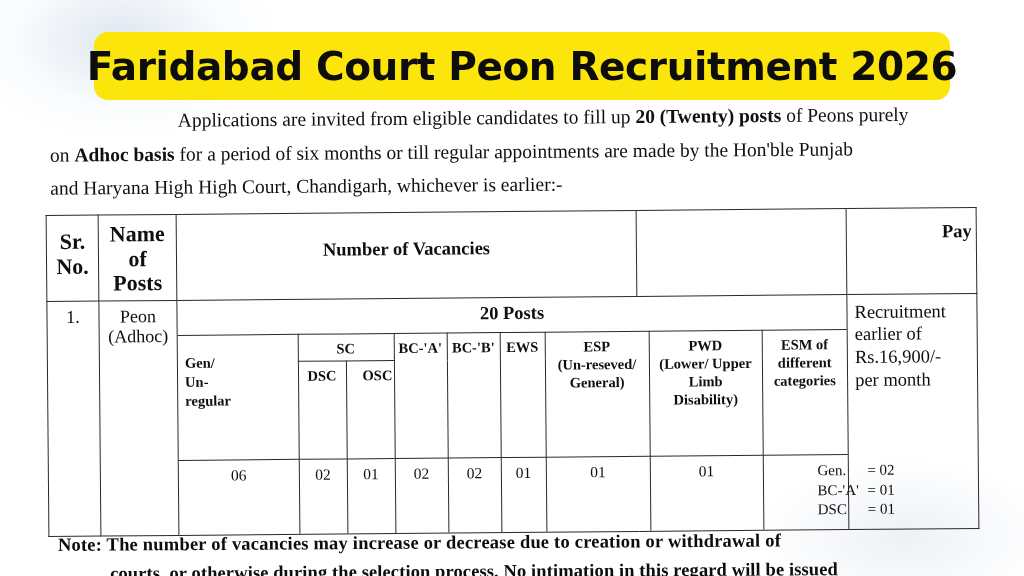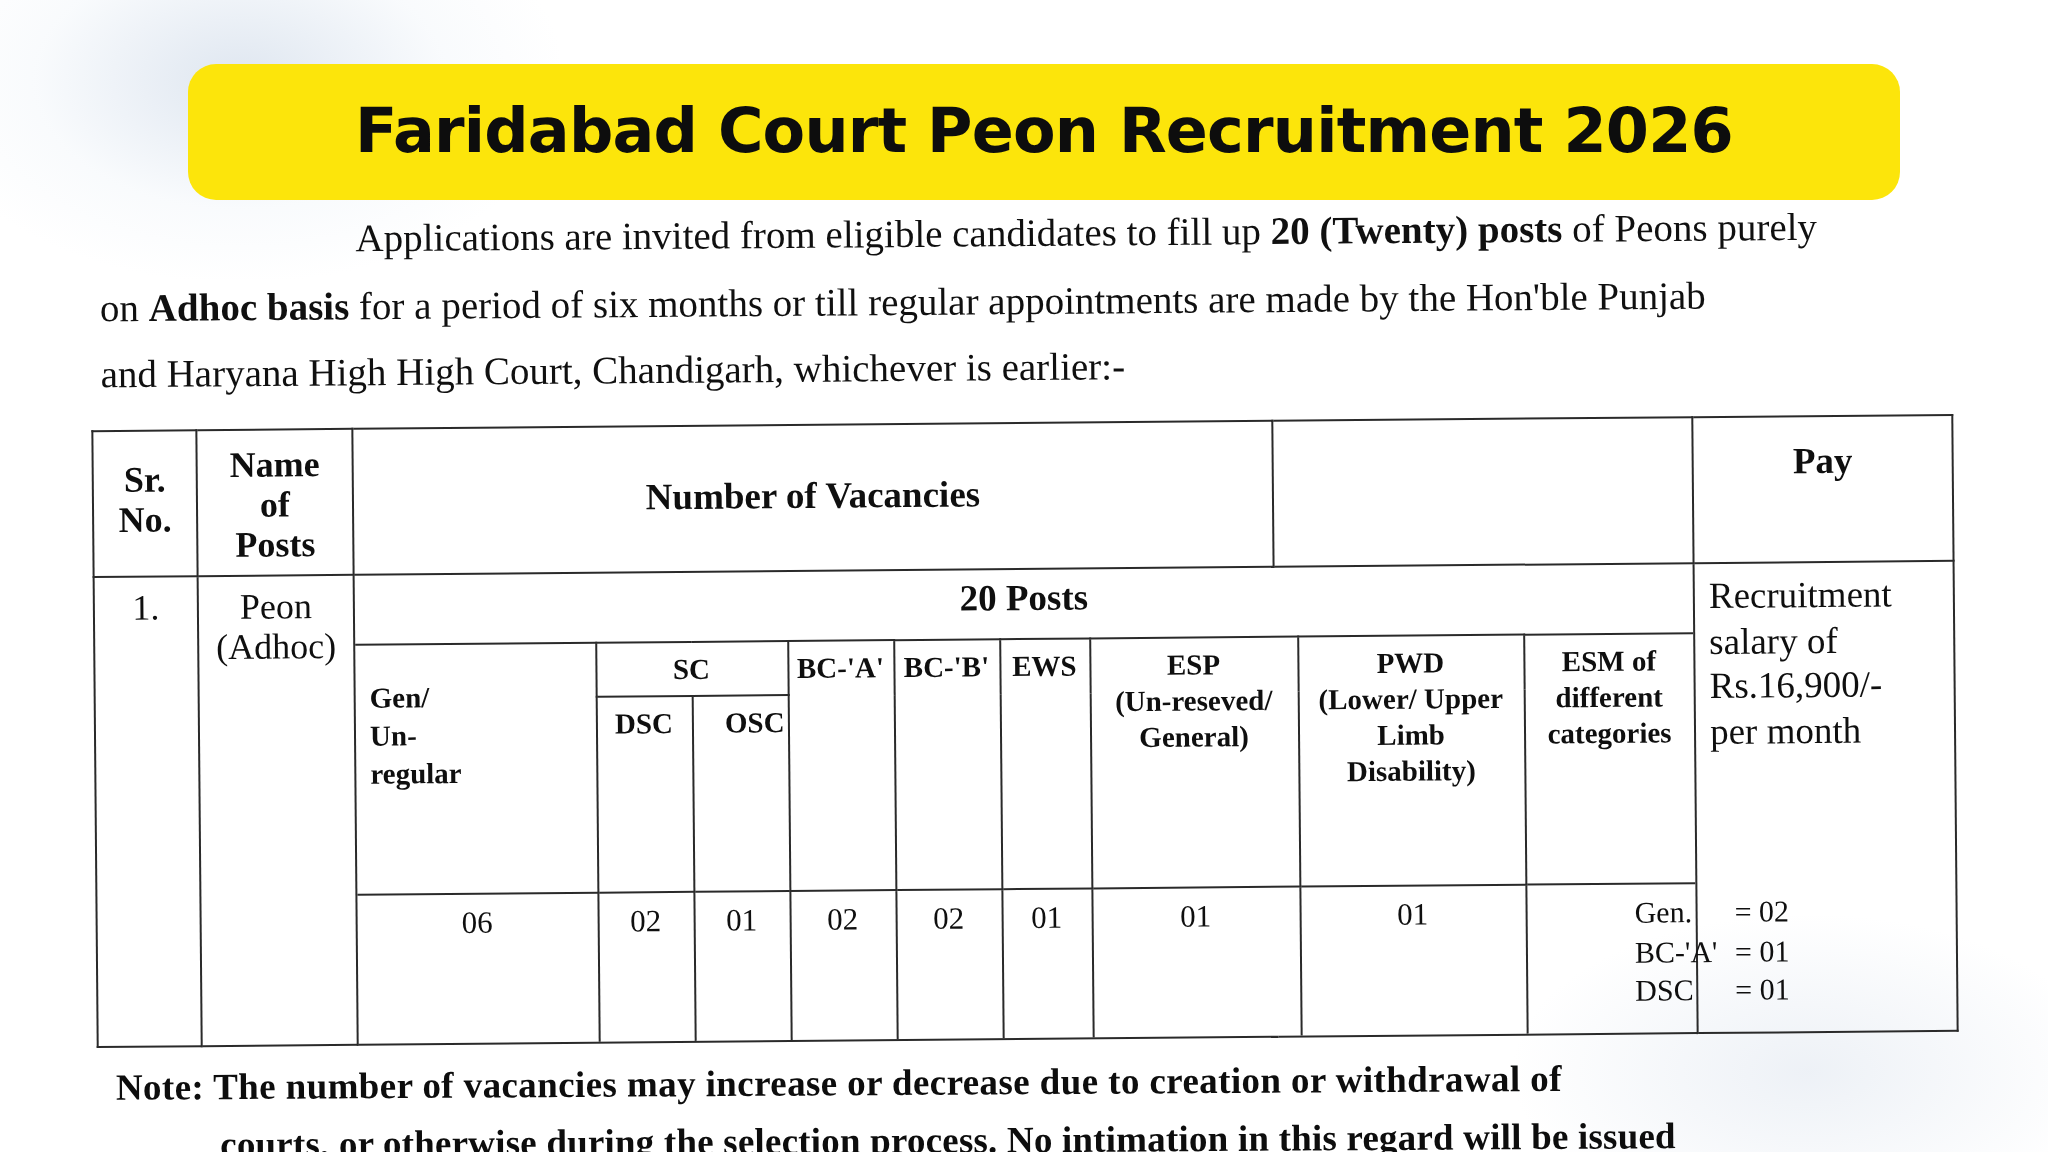--- a/index.html
+++ b/index.html
@@ -48,21 +48,21 @@
     background: #FCE50B;
     border-radius: 14px;
     display: flex;
     align-items: center;
     justify-content: center;
     z-index: 3;
   }
   .banner-title {
     font-family: "DejaVu Sans", sans-serif;
     font-weight: bold;
-    font-size: 31px;
+    font-size: 39px;
     letter-spacing: -0.4px;
     color: #0d0d0d;
     white-space: nowrap;
     line-height: 1;
   }
 
   
   .intro {
     position: absolute;
     left: 50px;
@@ -102,21 +102,21 @@
     vertical-align: top;
     padding: 0;
     color: #0f0f0f;
   }
   .cell {
     padding: 5px 4px 4px 4px;
     text-align: center;
     line-height: 1.12;
   }
   .hdr-sm { font-size: 14.5px; font-weight: bold; }
-  .hdr-md { font-size: 18px; font-weight: bold; }
+  .hdr-md { font-size: 22px; font-weight: bold; }
   .hdr-lg { font-size: 18.5px; font-weight: bold; }
   .txt-reg { font-size: 18px; font-weight: normal; }
   .num { font-size: 15.5px; font-weight: normal; text-align: center; padding-top: 6px; }
   .left { text-align: left; padding-left: 7px; }
 
   .pay-cell {
     font-size: 18.5px;
     line-height: 1.22;
     text-align: left;
     padding: 6px 5px 4px 7px;
@@ -205,21 +205,21 @@
           <div>Posts</div>
         </div>
       </td>
       <td>
         <div class="cell hdr-lg" style="padding-top:26px;">Number of Vacancies</div>
       </td>
       <td>
         <div class="cell"></div>
       </td>
       <td>
-        <div class="cell hdr-lg" style="padding-top:13px;">Pay</div>
+        <div class="cell hdr-lg" style="padding-top:13px;text-align:right;">Pay</div>
       </td>
     </tr>
 
     <tr>
       <td style="height:233px">
         <div class="cell txt-reg" style="padding-top:5px;">1.</div>
       </td>
       <td>
         <div class="cell txt-reg" style="padding-top:5px;">
           <div>Peon</div>
@@ -335,21 +335,21 @@
             </td>
           </tr>
         </tbody>
             </table>
       </td>
 
       <td>
         <div class="pay-cell">
           <span class="just">Recruitment</span>
           <span class="just pay-row2">
-            <span>salary</span>
+            <span>earlier</span>
             <span>of</span>
           </span>
           <span class="just">Rs.16,900/-</span>
           <span class="just">per month</span>
         </div>
       </td>
     </tr>
   </tbody>
     </table>
 </div>

